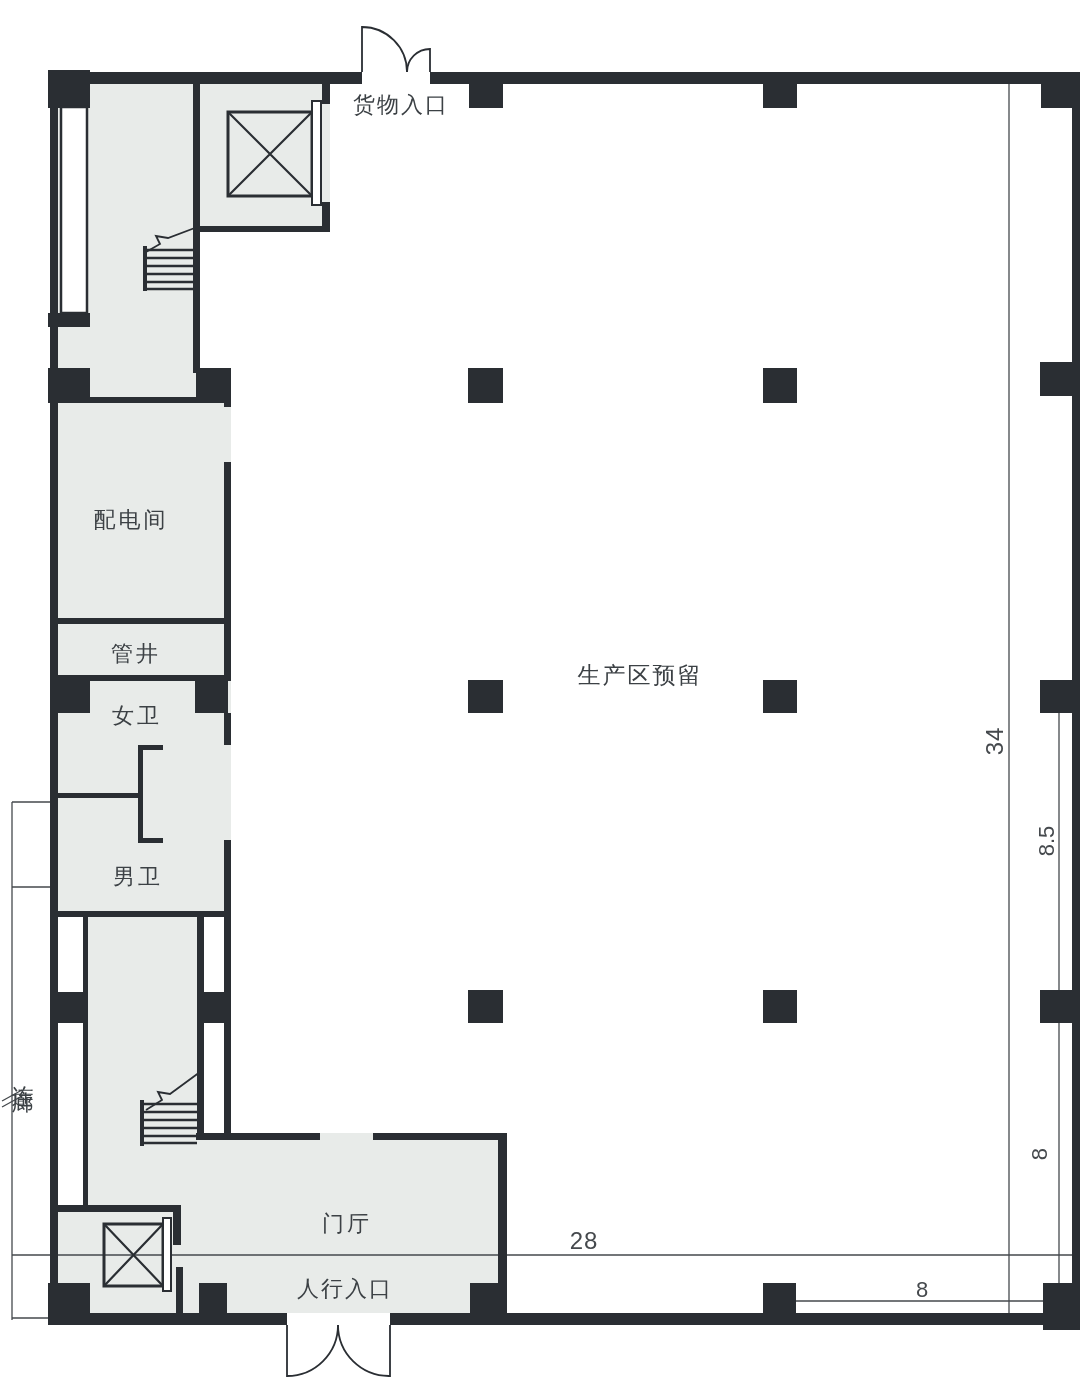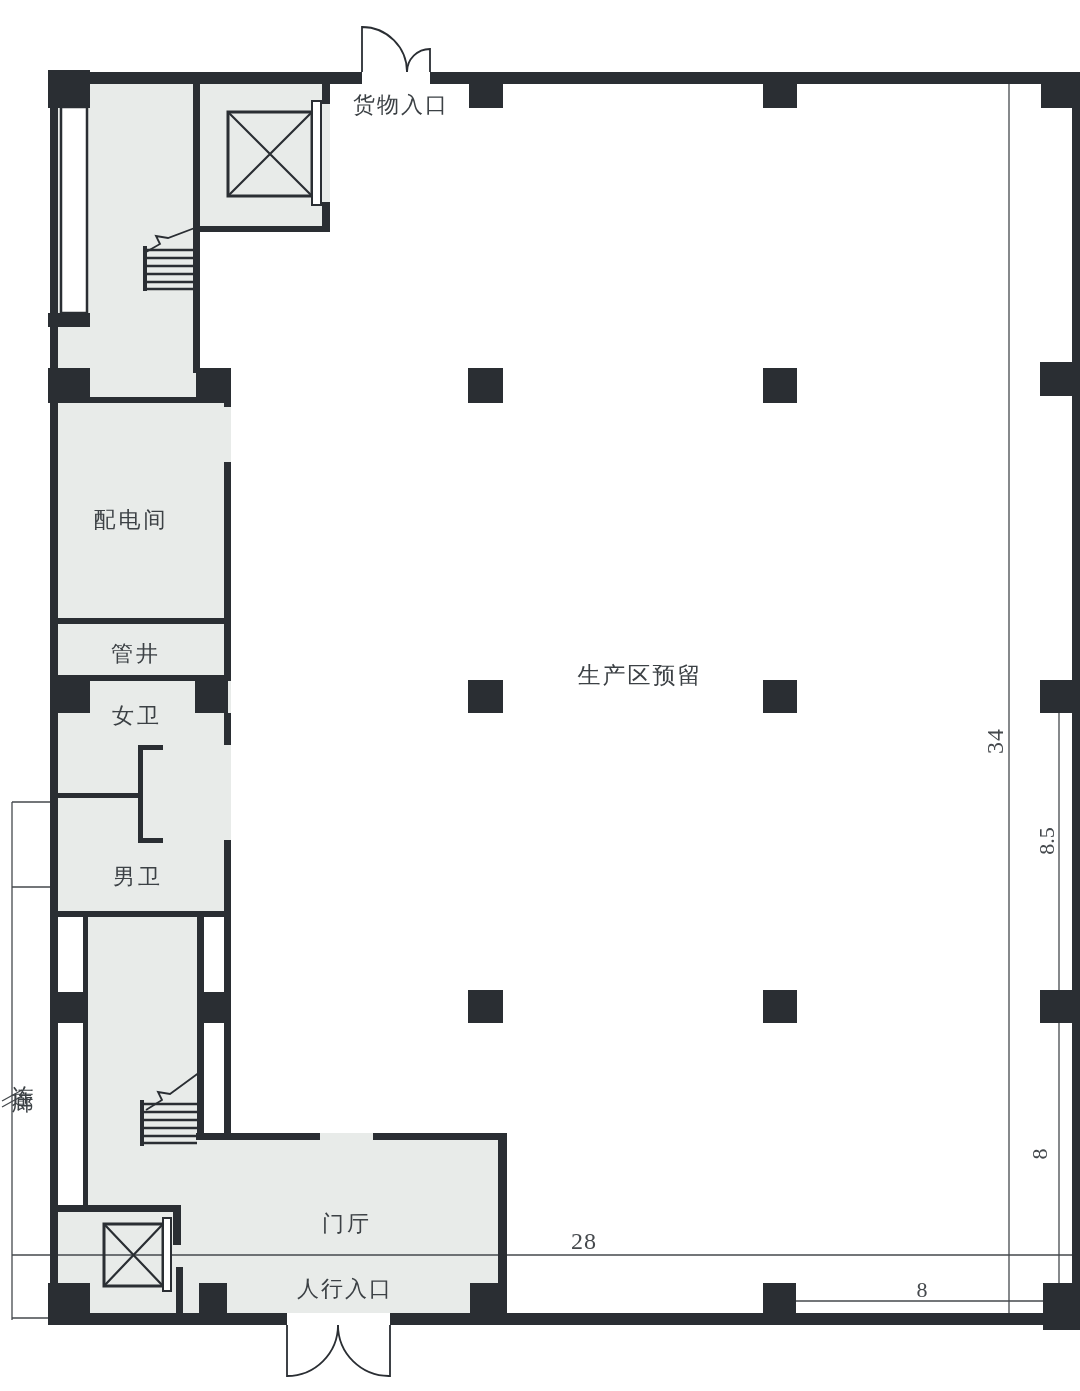--- a/index.html
+++ b/index.html
@@ -1,17 +1,17 @@
 <!DOCTYPE html>
 <html><head>
 <meta charset="utf-8">
 <style>
   html,body{margin:0;padding:0;background:#ffffff;}
   .page{position:relative;width:1080px;height:1391px;background:#fff;overflow:hidden;
-        font-family:Liberation Serif, serif;}
+        font-family:Liberation Sans, sans-serif;}
   svg{display:block;}
   .w   { fill:#2a2e33; }                                   
   .fillroom { fill:#e8ebe9; }                              
   .cut { fill:#ffffff; }
   .dl  { stroke:#45494d; stroke-width:1.3; fill:none; }    
   .sym { stroke:#2a2e33; fill:none; }                      
   .symw{ stroke:#2a2e33; fill:#ffffff; }
   text { fill:#3c4145; }
   .lbl { font-size:22px; letter-spacing:3px; text-anchor:middle; }
   .lbl2{ font-size:22px; letter-spacing:2px; text-anchor:middle; }

